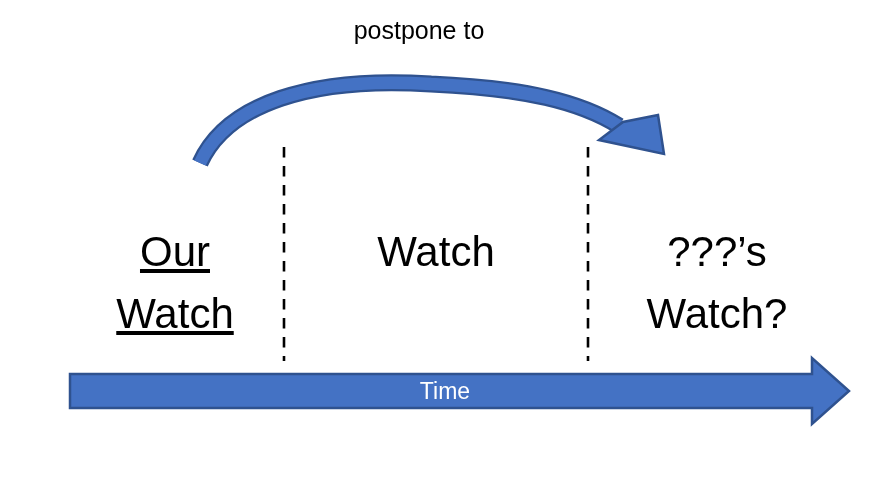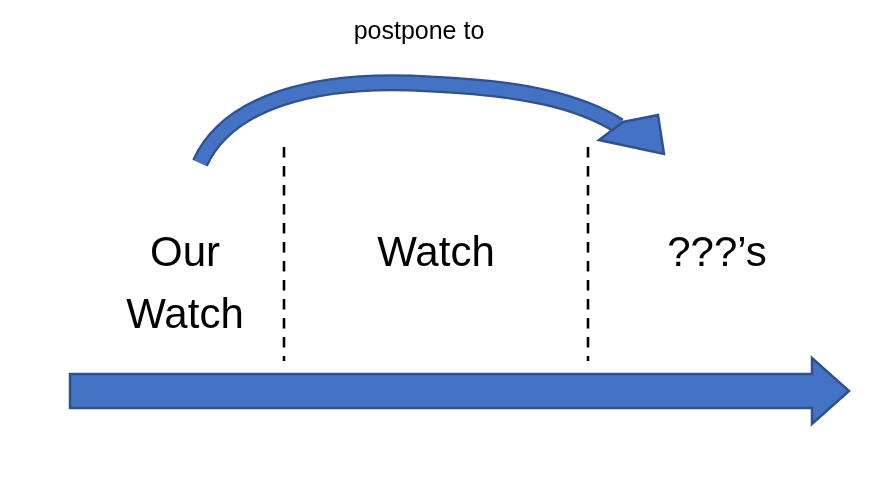--- a/index.html
+++ b/index.html
@@ -62,21 +62,21 @@
   }
   .section-label {
     position: absolute;
     top: 221px;
     text-align: center;
     font-size: 42px;
     line-height: 62px;
     color: #000000;
     white-space: nowrap;
   }
-  .section-label.left  { left: 47px;  width: 250px; }
+  .section-label.left  { left: 37px;  width: 250px; text-decoration: underline; }
   .section-label.mid   { left: 280px; width: 286px; }
   .section-label.right { left: 575px; width: 258px; }
   .time-label {
     position: absolute;
     left: 332px;
     top: 376px;
     width: 200px;
     height: 30px;
     line-height: 30px;
     text-align: center;
@@ -110,16 +110,18 @@
     <div>Our</div>
     <div>Watch</div>
   </div>
 
   <div class="section-label mid">
     <div>Watch</div>
   </div>
 
   <div class="section-label right">
     <div>???’s</div>
+    <div>Watch?</div>
   </div>
 
+  <div class="time-label">Time</div>
 
 </div>
 
 </body></html>

